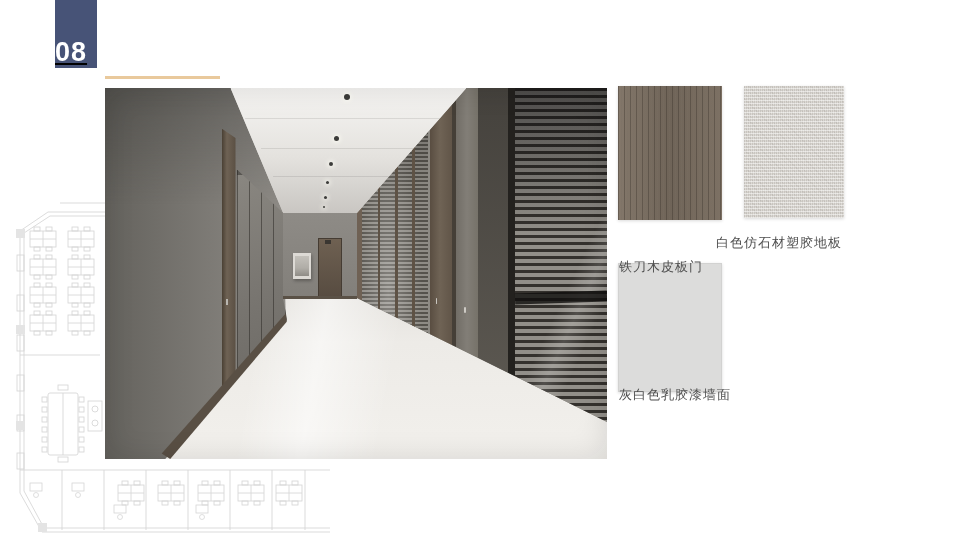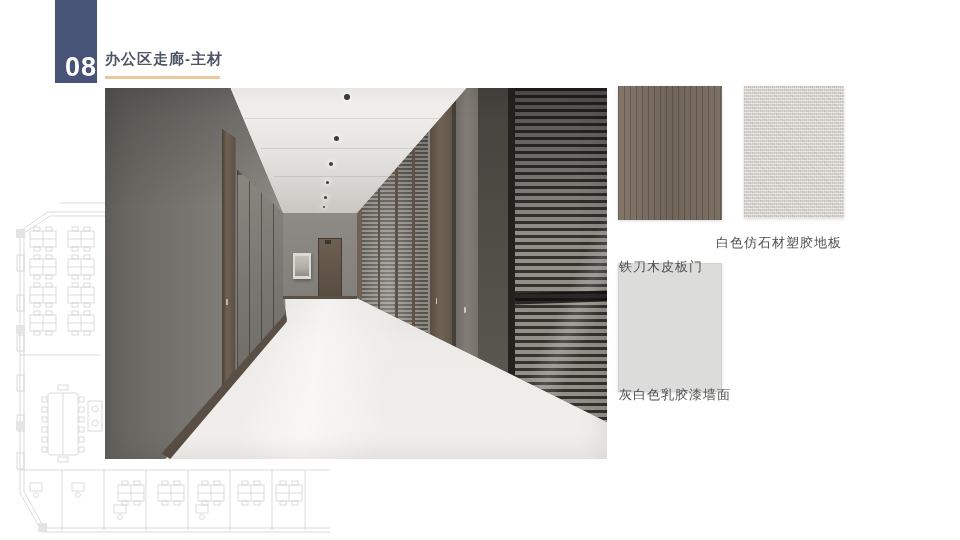--- a/index.html
+++ b/index.html
@@ -1,22 +1,22 @@
 <!DOCTYPE html>
 <html><head>
 <meta charset="utf-8">
 <style>
   * { margin:0; padding:0; box-sizing:border-box; }
   html,body { width:960px; height:540px; }
   body { font-family:"Liberation Sans","DejaVu Sans",sans-serif; background:#ffffff; overflow:hidden; }
   .slide { position:relative; width:960px; height:540px; background:#ffffff; overflow:hidden; }
 
   
-  .page-tab { position:absolute; left:55px; top:0; width:42px; height:83px; background:#475377;
-              display:flex; align-items:flex-end; justify-content:flex-end; padding-bottom:2px; }
+  .page-tab { position:absolute; left:55px; top:0; width:42px; height:68px; background:#475377;
+              display:flex; align-items:flex-end; justify-content:flex-start; padding-bottom:2px;text-decoration:underline; }
   .page-num { color:#ffffff; font-size:27px; font-weight:bold; letter-spacing:1px; line-height:1; }
   .page-title { position:absolute; left:105px; top:50px; font-size:15px; font-weight:600;
                 color:#4e5566; letter-spacing:1px; }
   .title-underline { position:absolute; left:105px; top:76px; width:115px; height:3px; background:#e9c99c; }
 
   
   .floorplan { position:absolute; left:0; top:195px; width:430px; height:345px; opacity:0.8; z-index:0; }
 
   
   .photo { position:absolute; left:105px; top:88px; width:502px; height:371px;
@@ -194,21 +194,20 @@
       <use href="#wk" x="276" y="290"></use>
     <use href="#rmdesk" x="30" y="288"></use>
       <use href="#rmdesk" x="72" y="288"></use>
     <use href="#rmdesk" x="114" y="310"></use>
       <use href="#rmdesk" x="196" y="310"></use>
   </svg>
 
   <div class="page-tab">
     <span class="page-num">08</span>
   </div>
-  <div class="page-title">办公区走廊-主材</div>
   <div class="title-underline"></div>
 
   <div class="photo">
     <div class="floor">
       <div class="floor-sheen"></div>
     </div>
 
     <div class="left-wall"></div>
     <div class="left-door"></div>
     <div class="left-door-handle"></div>

